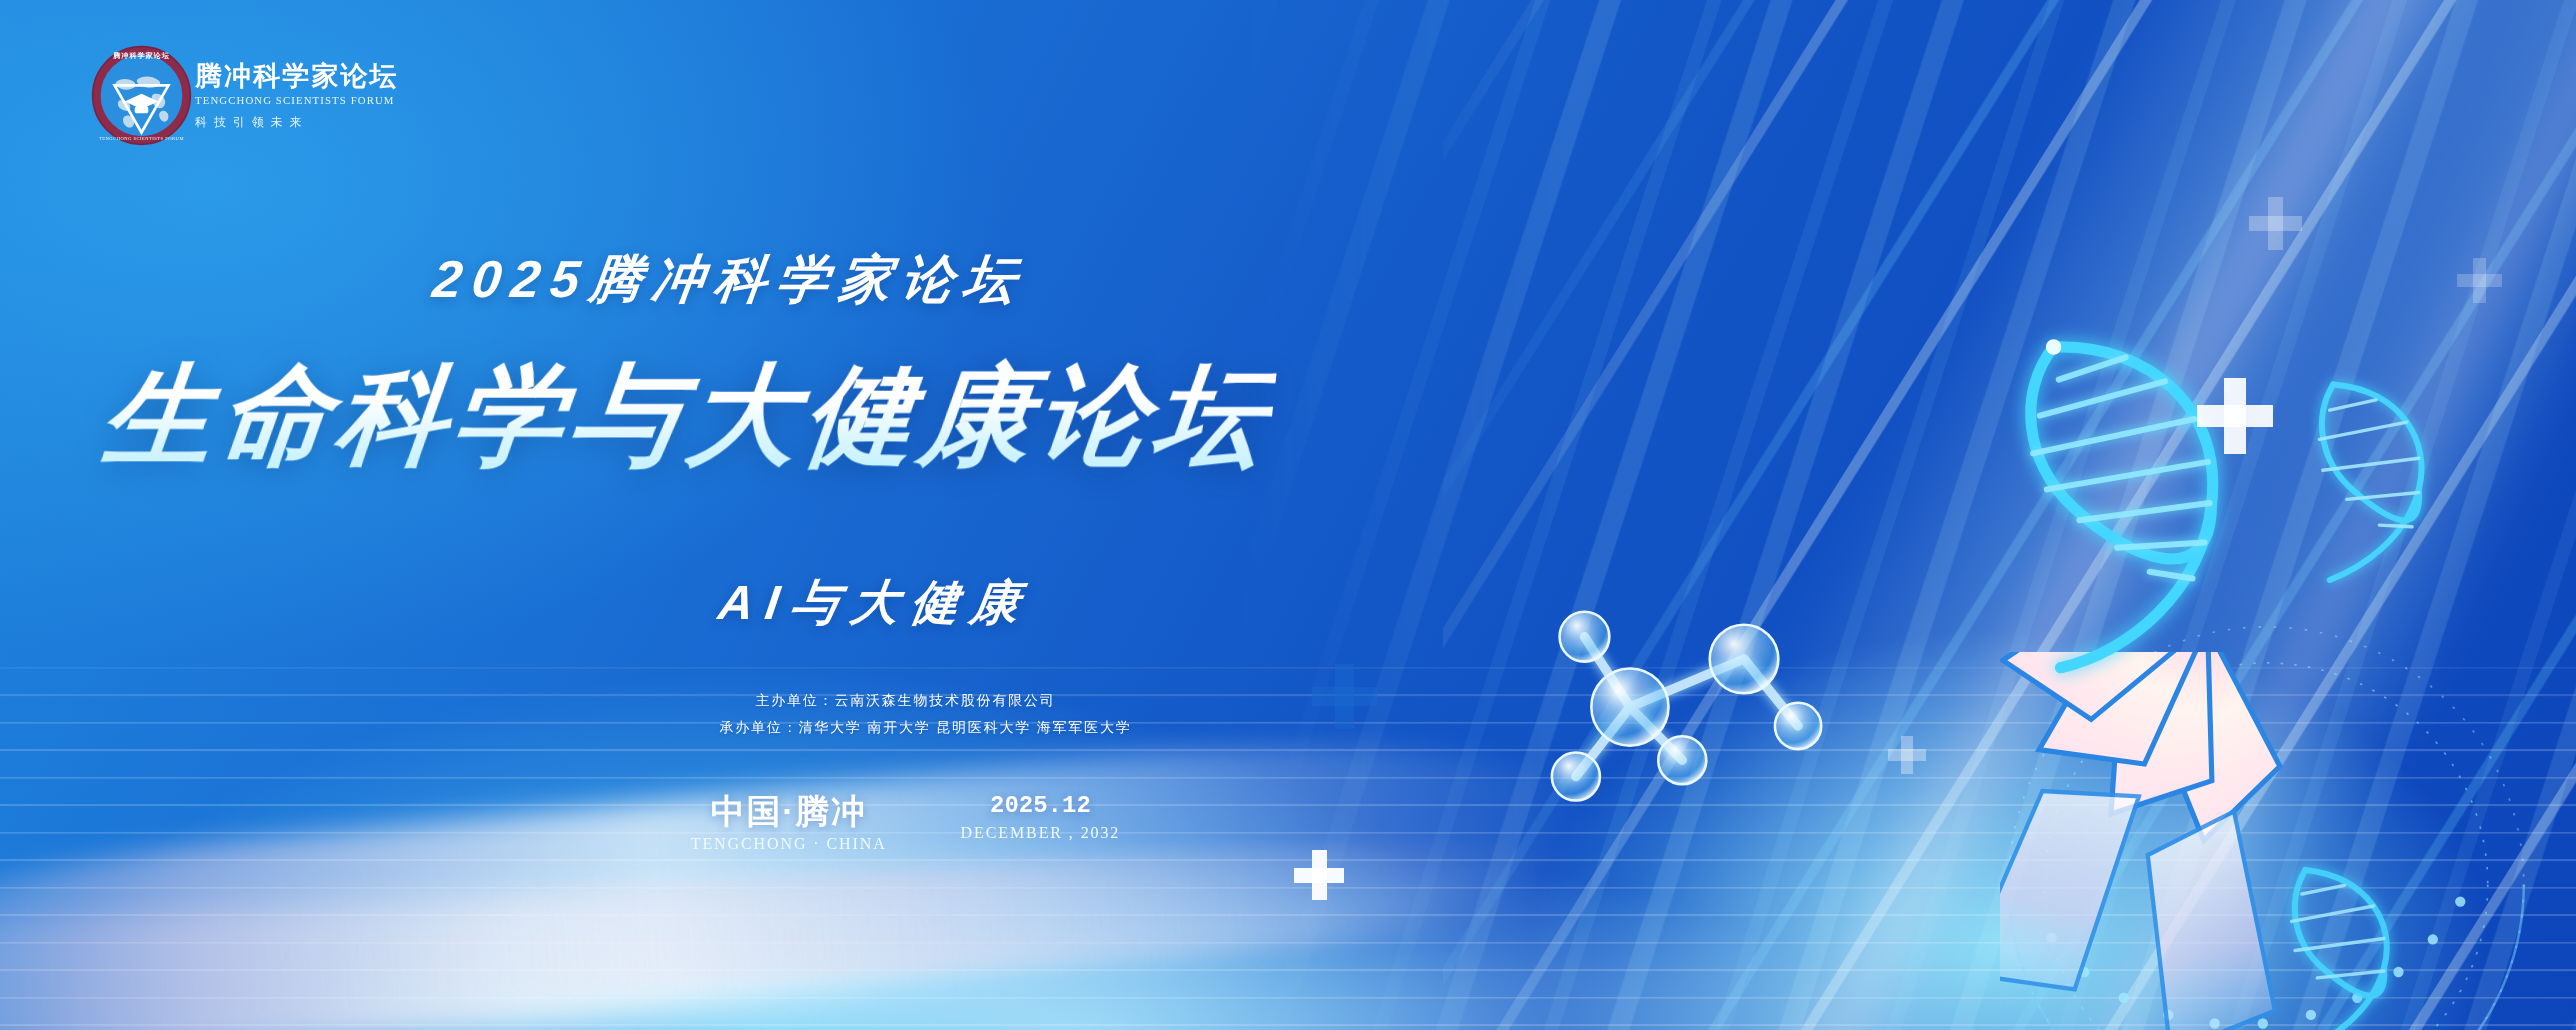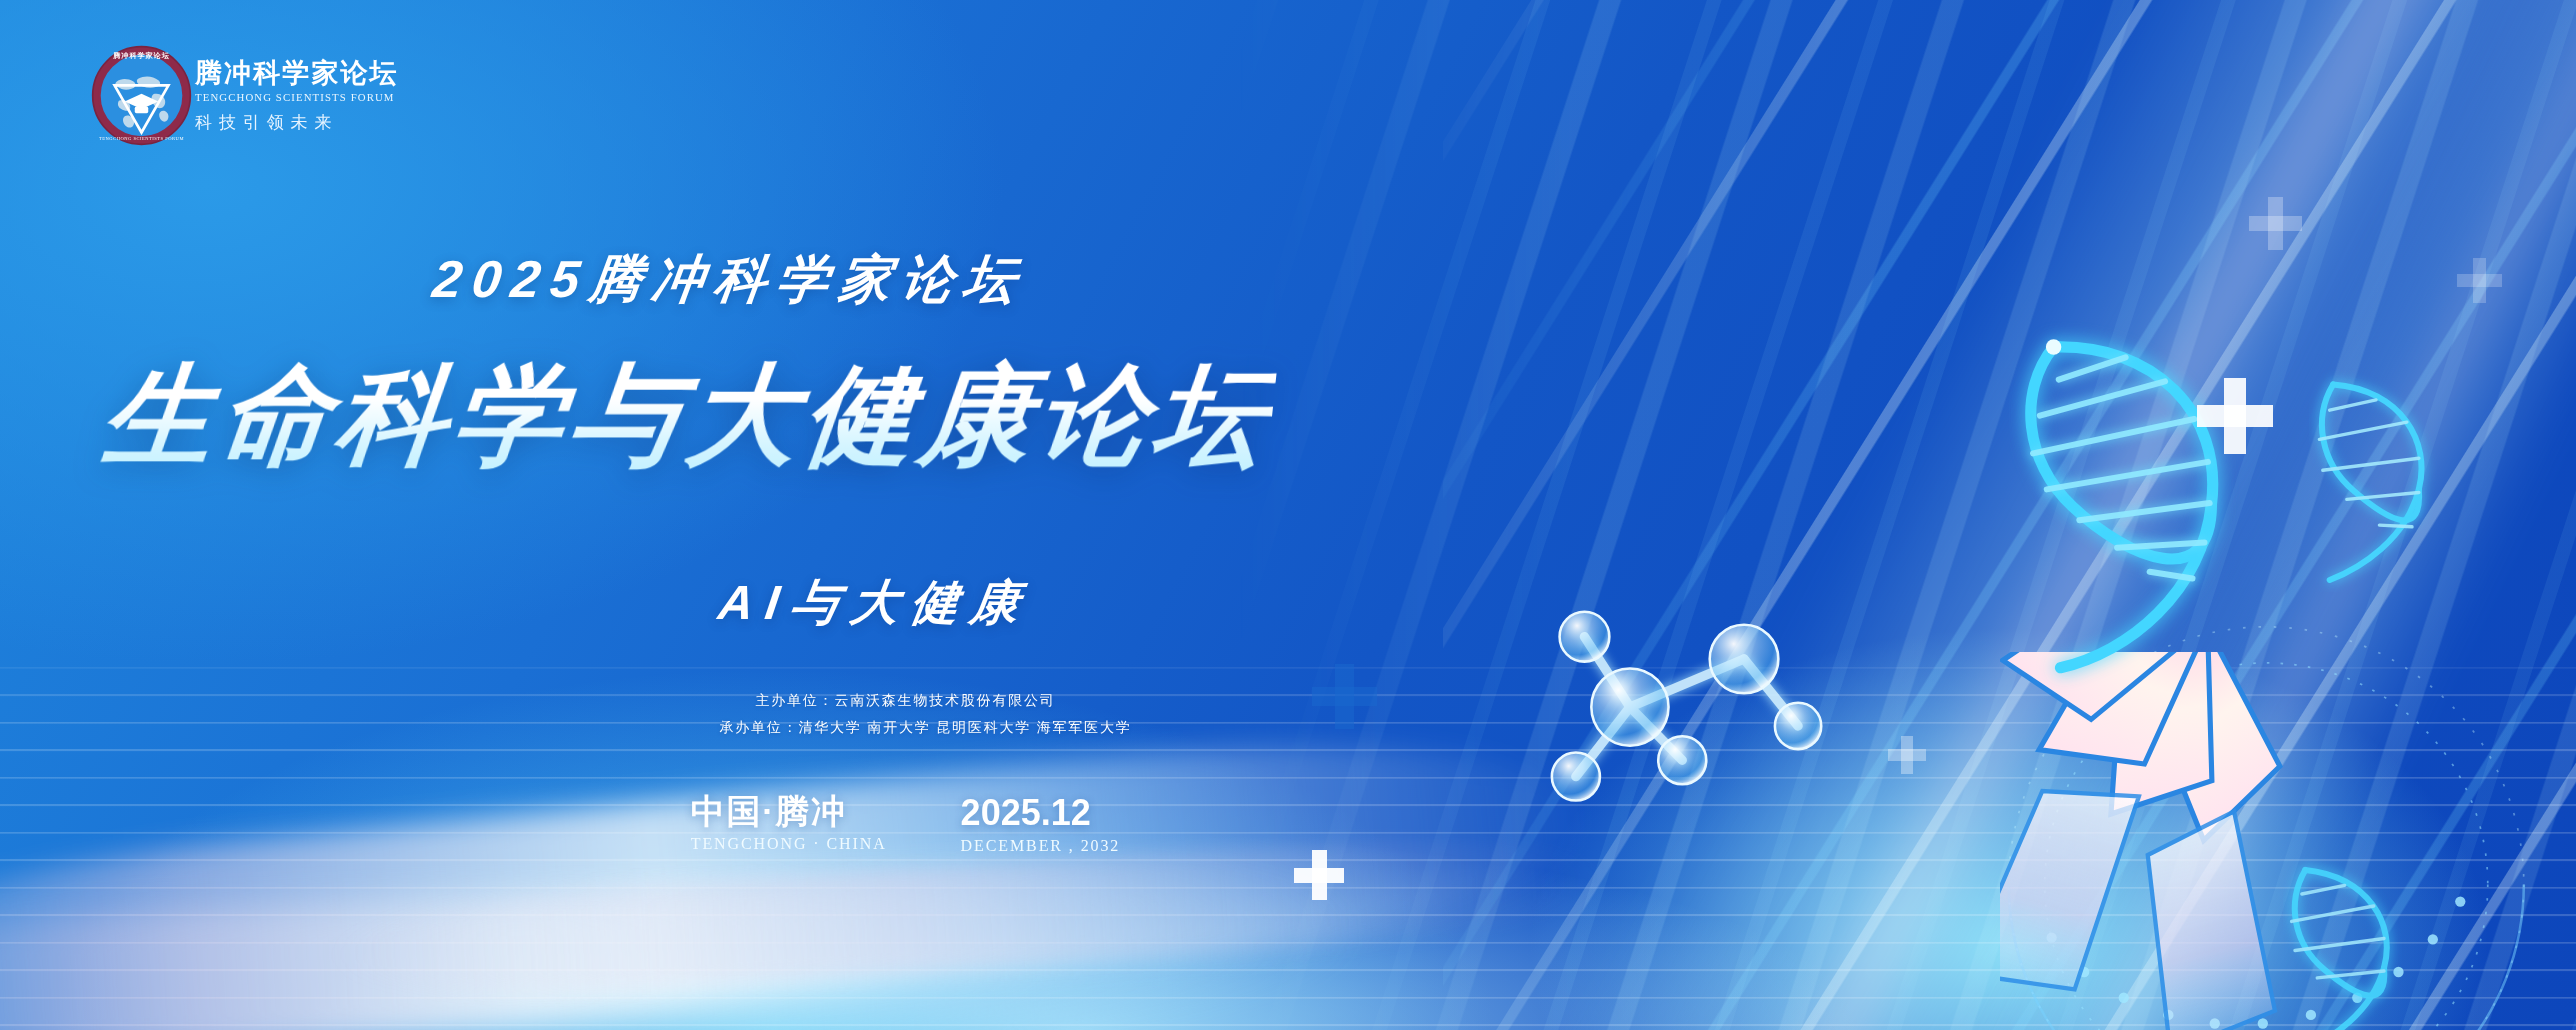--- a/index.html
+++ b/index.html
@@ -78,21 +78,21 @@
   }
 
   
   .logo-lockup{position:absolute;left:91px;top:45px;display:flex;align-items:center;gap:3px;}
   .seal{width:101px;height:101px;position:relative;flex:0 0 auto;}
   .lockup-text{display:flex;flex-direction:column;justify-content:center;padding-top:1.7px;}
   .lk-cn{font-size:27px;font-weight:700;color:#fff;letter-spacing:2.1px;line-height:1.06;
          font-family:"Liberation Serif","DejaVu Serif",serif;}
   .lk-en{font-size:10.8px;color:#eaf6ff;letter-spacing:1.1px;margin-top:3.4px;white-space:nowrap;
          font-family:"Liberation Serif","DejaVu Serif",serif;}
-  .lk-slogan{font-size:17px;color:#e7f4ff;letter-spacing:6.9px;margin-top:8px;}
+  .lk-slogan{font-size:12px;color:#e7f4ff;letter-spacing:6.9px;margin-top:8px;}
 
   
   .headline{position:absolute;left:0;top:0;width:1760px;}
   .kicker{
     position:absolute;left:433px;top:245px;
     font-size:52px;font-weight:800;color:#fff;letter-spacing:10.3px;
     font-style:italic;transform:skewX(-7deg);
     text-shadow:0 2.6px 12px rgba(6,44,110,.30);white-space:nowrap;
   }
   .maintitle{
@@ -115,24 +115,24 @@
   .credits{position:absolute;left:0;top:687px;width:1811px;text-align:center;}
   .credit-line{color:#ffffff;letter-spacing:1.8px;line-height:1.95;white-space:nowrap;
                text-shadow:0 0.9px 3.4px rgba(10,60,140,.35);}
   .c1{font-size:14px;}
   .c2{font-size:14px;margin-left:40px;}
   .c3{font-size:14px;}
 
   
   .datebar{position:absolute;left:0;top:793px;width:1811px;
            display:flex;justify-content:center;align-items:flex-start;gap:74px;}
-  .dcol{}
+  .dcol{text-align:center;}
   .d-main{font-size:34px;font-weight:700;color:#ffffff;letter-spacing:1.7px;line-height:1.1;
           text-shadow:0 1.7px 8.6px rgba(10,60,140,.3);}
-  .d-main.num{font-family:Liberation Sans, sans-serif;letter-spacing:0;font-size:36px;}
+  .d-main.num{font-family:Liberation Mono, monospace;letter-spacing:0;font-size:24px;}
   .d-sub{font-size:16px;color:#f0fbff;letter-spacing:1.9px;margin-top:4.3px;
          font-family:"Liberation Serif","DejaVu Serif",serif;}
 
   
   .gfx{position:absolute;}
   .molecule{left:1545px;top:592px;width:326px;height:249px;}
   .dna-main{left:2009px;top:309px;width:283px;height:395px;}
   .dna-s1{left:2309px;top:369px;width:146px;height:223px;opacity:.95;}
   .dna-s2{left:2283px;top:858px;width:137px;height:197px;opacity:.9;}
   .fan{left:2000px;top:652px;width:446px;height:403px;}

